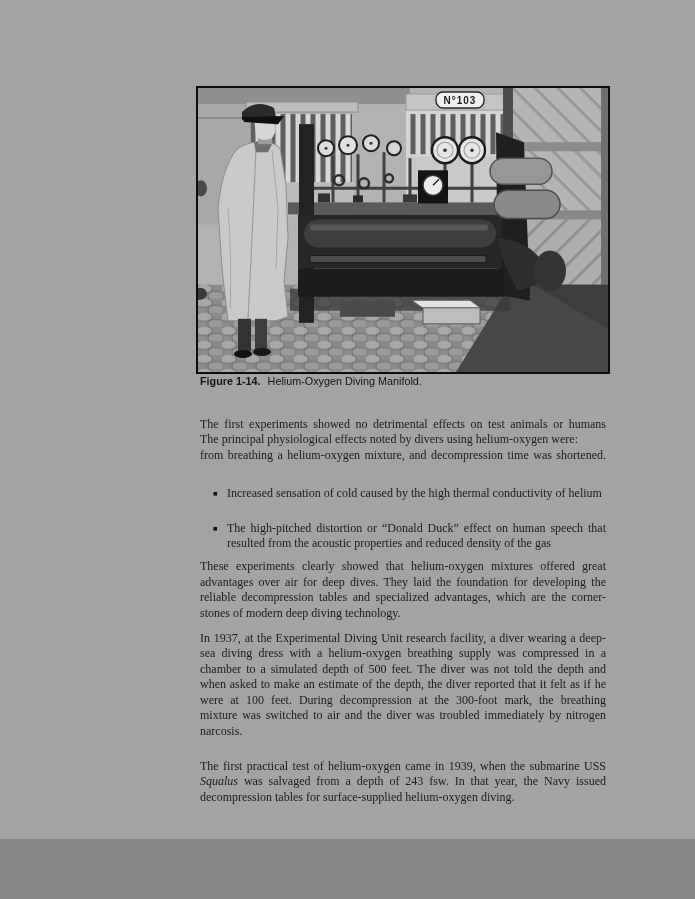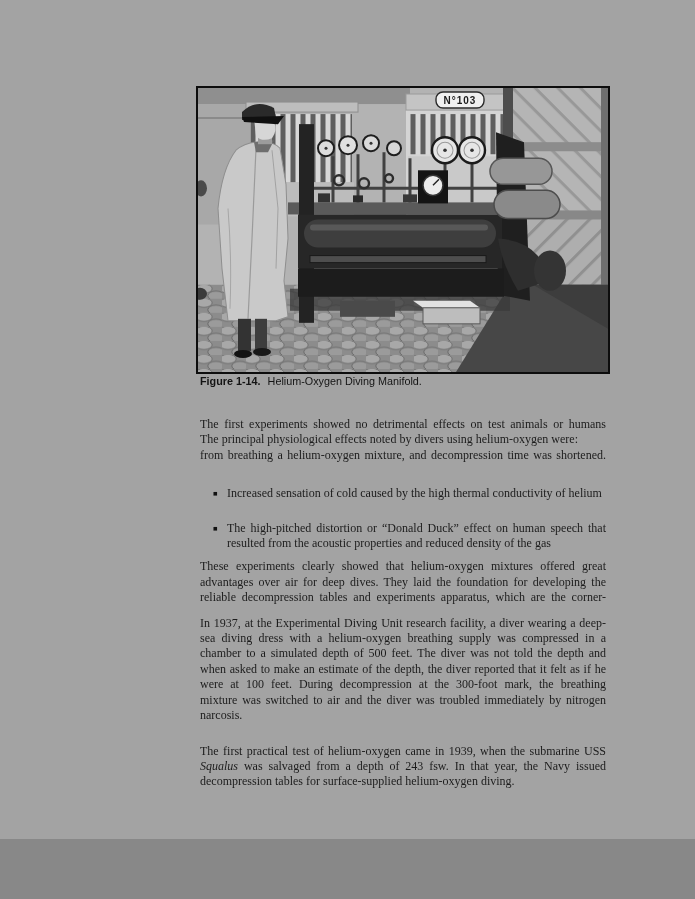--- a/index.html
+++ b/index.html
@@ -224,21 +224,22 @@
       <div class="block block-bullet">
         <span class="marker">■</span>
         <div class="lines">
           <div class="line">The high-pitched distortion or “Donald Duck” effect on human speech that</div>
           <div class="line last">resulted from the acoustic properties and reduced density of the gas</div>
         </div>
       </div>
       <div class="block block-p">
         <div class="line">These experiments clearly showed that helium-oxygen mixtures offered great</div>
         <div class="line">advantages over air for deep dives. They laid the foundation for developing the</div>
-        <div class="line">reliable decompression tables and experiments apparatus, which are the corner-</div>
+        <div class="line">reliable decompression tables and specialized advantages, which are the corner-</div>
+        <div class="line last">stones of modern deep diving technology.</div>
       </div>
       <div class="block block-p">
         <div class="line">In 1937, at the Experimental Diving Unit research facility, a diver wearing a deep-</div>
         <div class="line">sea diving dress with a helium-oxygen breathing supply was compressed in a</div>
         <div class="line">chamber to a simulated depth of 500 feet. The diver was not told the depth and</div>
         <div class="line">when asked to make an estimate of the depth, the diver reported that it felt as if he</div>
         <div class="line">were at 100 feet. During decompression at the 300-foot mark, the breathing</div>
         <div class="line">mixture was switched to air and the diver was troubled immediately by nitrogen</div>
         <div class="line last">narcosis.</div>
       </div>

